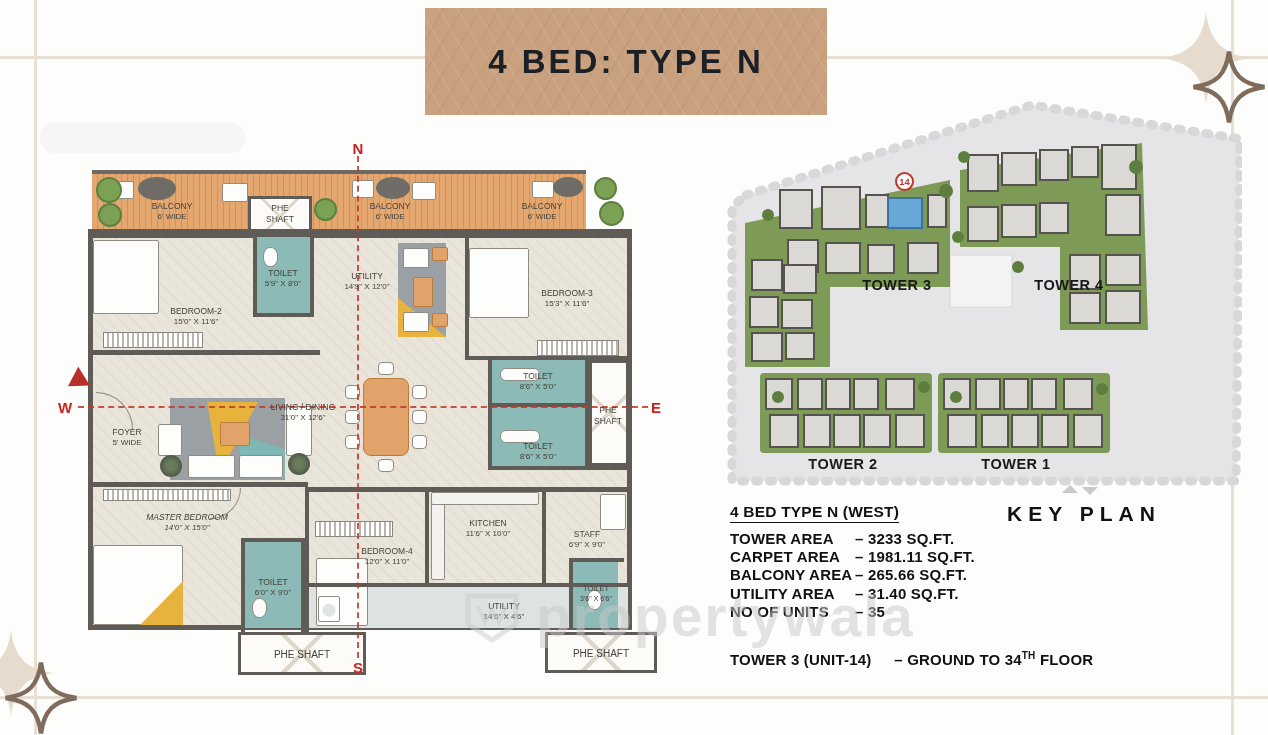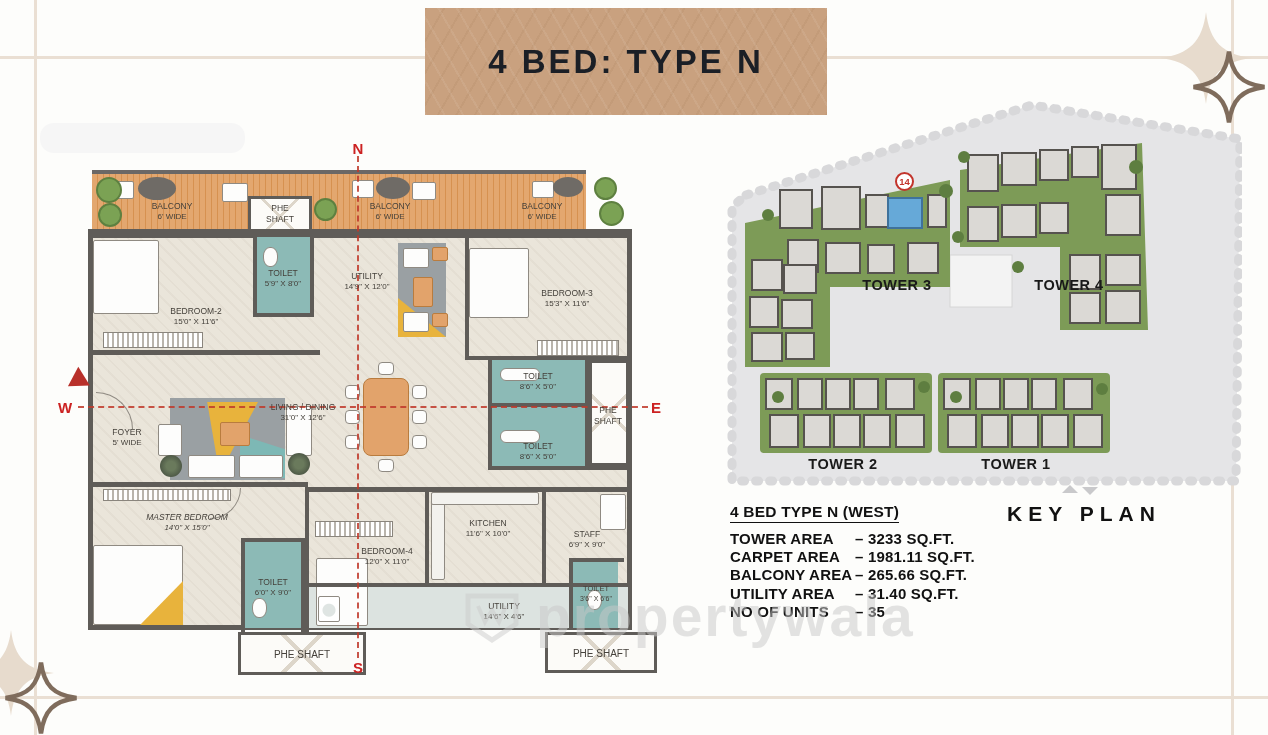--- a/index.html
+++ b/index.html
@@ -392,20 +392,25 @@
       </div>
     <div class="drow">
       <span class="dl">UTILITY AREA</span>
       <span>– 31.40 SQ.FT.</span>
       </div>
     <div class="drow">
       <span class="dl">NO OF UNITS</span>
       <span>– 35</span>
       </div>
   </div>
+  <div class="note">
+    <span>TOWER 3 (UNIT-14)</span>
+    <span style="display:inline-block;width:14px;"></span>
+    <span>– GROUND TO 34</span><sup>TH</sup><span> FLOOR</span>
+  </div>
 
   <div class="watermark">
     <svg width="60" height="60" viewBox="0 0 60 60">
       <path d="M6 10 H54 V38 L30 54 L6 38 Z" fill="none" stroke="#cccccc" stroke-width="5"></path>
       <path d="M16 20 L23 36 L30 24 L37 36 L44 20" fill="none" stroke="#cccccc" stroke-width="4"></path>
     </svg>
     <span class="wmtext">propertywala</span>
   </div>
 
 </div>

